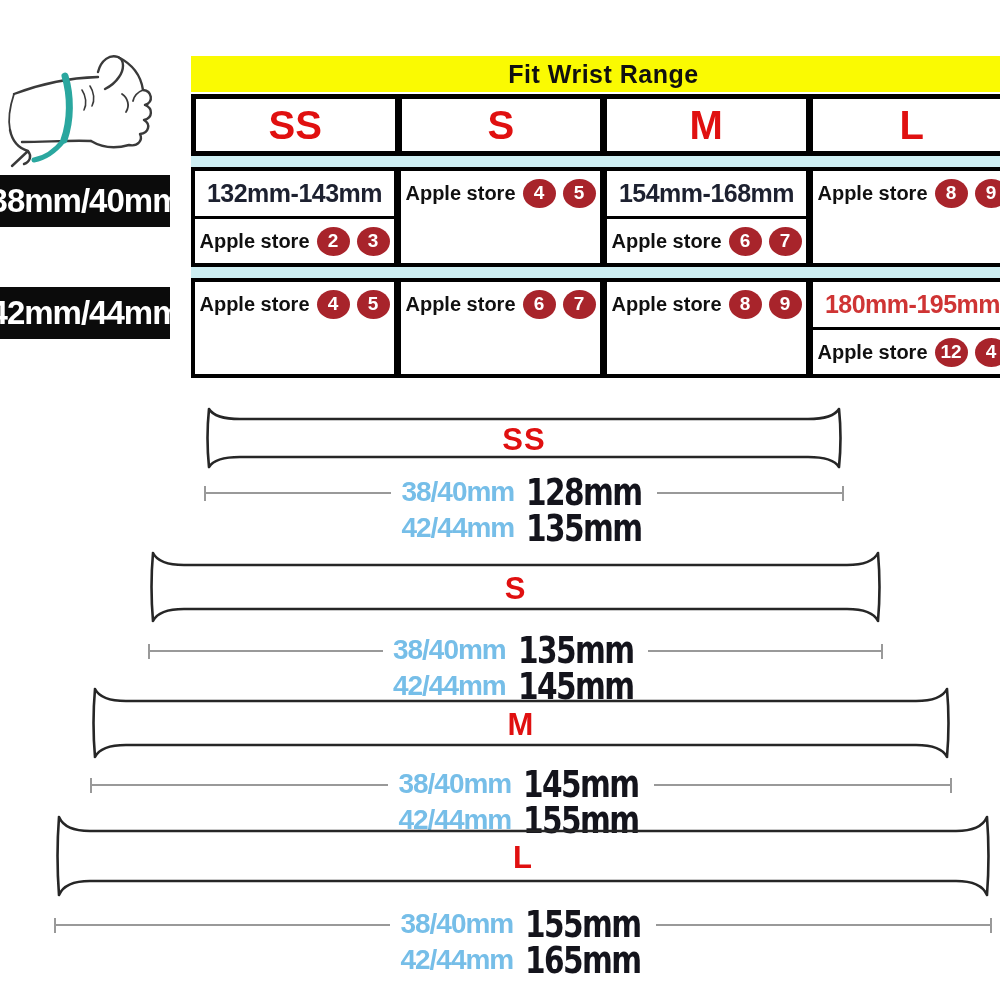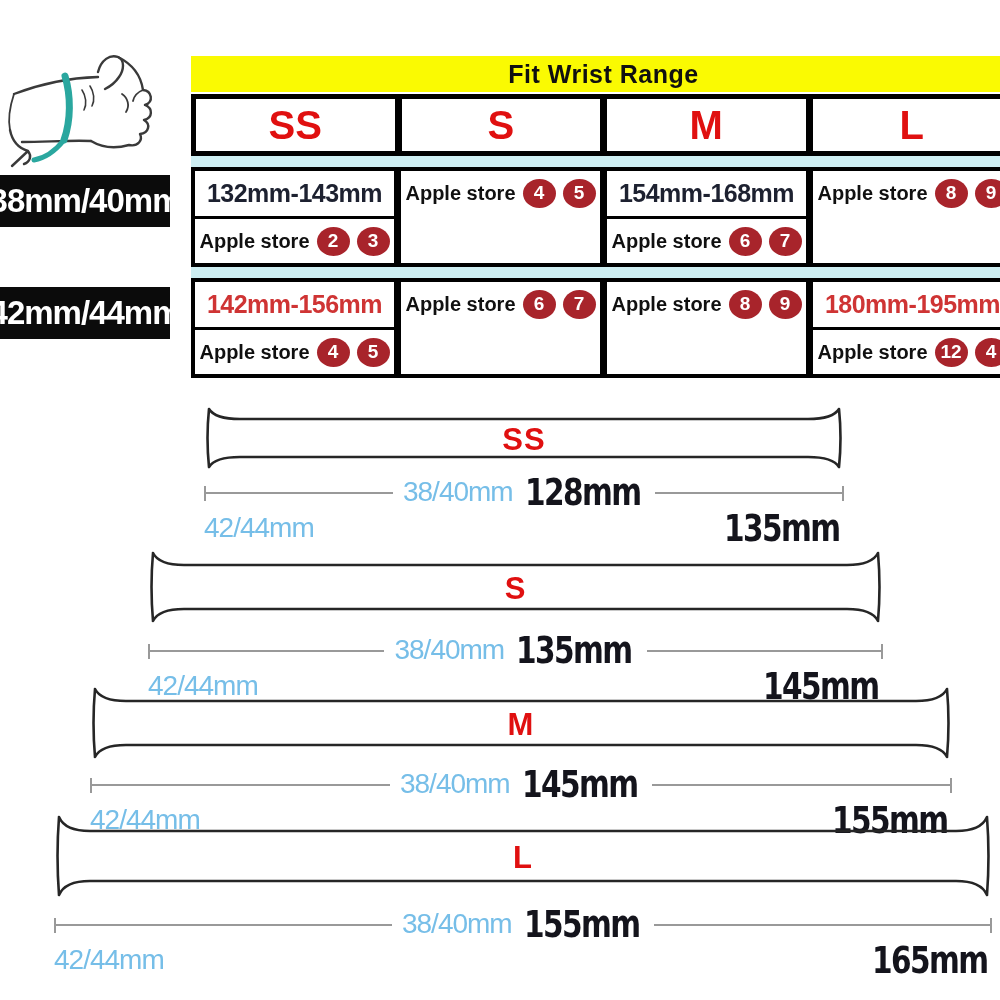--- a/index.html
+++ b/index.html
@@ -45,22 +45,22 @@
        justify-content:center;font-size:31px;font-weight:bold;color:var(--c-red);
        letter-spacing:1px;}
   .meas1{position:relative;height:36px;display:flex;align-items:center;justify-content:center;}
   .meas-line{position:absolute;left:0;right:0;top:50%;border-top:2px solid var(--c-line);}
   .meas-line::before,.meas-line::after{content:"";position:absolute;top:-8px;width:2px;
        height:15px;background:var(--c-line);}
   .meas-line::before{left:0;}
   .meas-line::after{right:0;}
   .meas-text{position:relative;background:#fff;padding:0 10px;display:flex;
        align-items:center;gap:12px;}
-  .meas2{height:36px;display:flex;align-items:center;justify-content:space-between;gap:12px;}
-  .blue{font-size:28px;font-weight:normal;color:var(--c-blue);letter-spacing:-1px;}
+  .meas2{height:36px;display:flex;align-items:center;justify-content:center;gap:12px;}
+  .blue{font-size:28px;font-weight:bold;color:var(--c-blue);letter-spacing:-1px;}
   .val{font-size:37px;font-weight:bold;color:#14141c;font-family:"DejaVu Sans",sans-serif;
        display:inline-block;transform:scaleX(.8);transform-origin:left center;
        letter-spacing:-2px;margin-right:-24px;}
 </style>
 </head>
 <body>
 
 <svg class="hand" width="170" height="128" viewBox="0 0 170 128">
   <g fill="none" stroke="#3a3a3a" stroke-width="2.4" stroke-linecap="round" stroke-linejoin="round">
 
@@ -131,21 +131,20 @@
         <span class="circle">8</span>
         <span class="circle">9</span>
       </div>
     </div>
   </div>
 
   <div class="cyan-strip"></div>
 
   <div class="group red-ranges">
     <div class="gcell">
-      <div class="range">142mm-156mm</div>
       <div class="apple">
         <span class="apple-label">Apple store</span>
         <span class="circle">4</span>
         <span class="circle">5</span>
       </div>
     </div>
     <div class="gcell">
       <div class="apple">
         <span class="apple-label">Apple store</span>
         <span class="circle">6</span>

